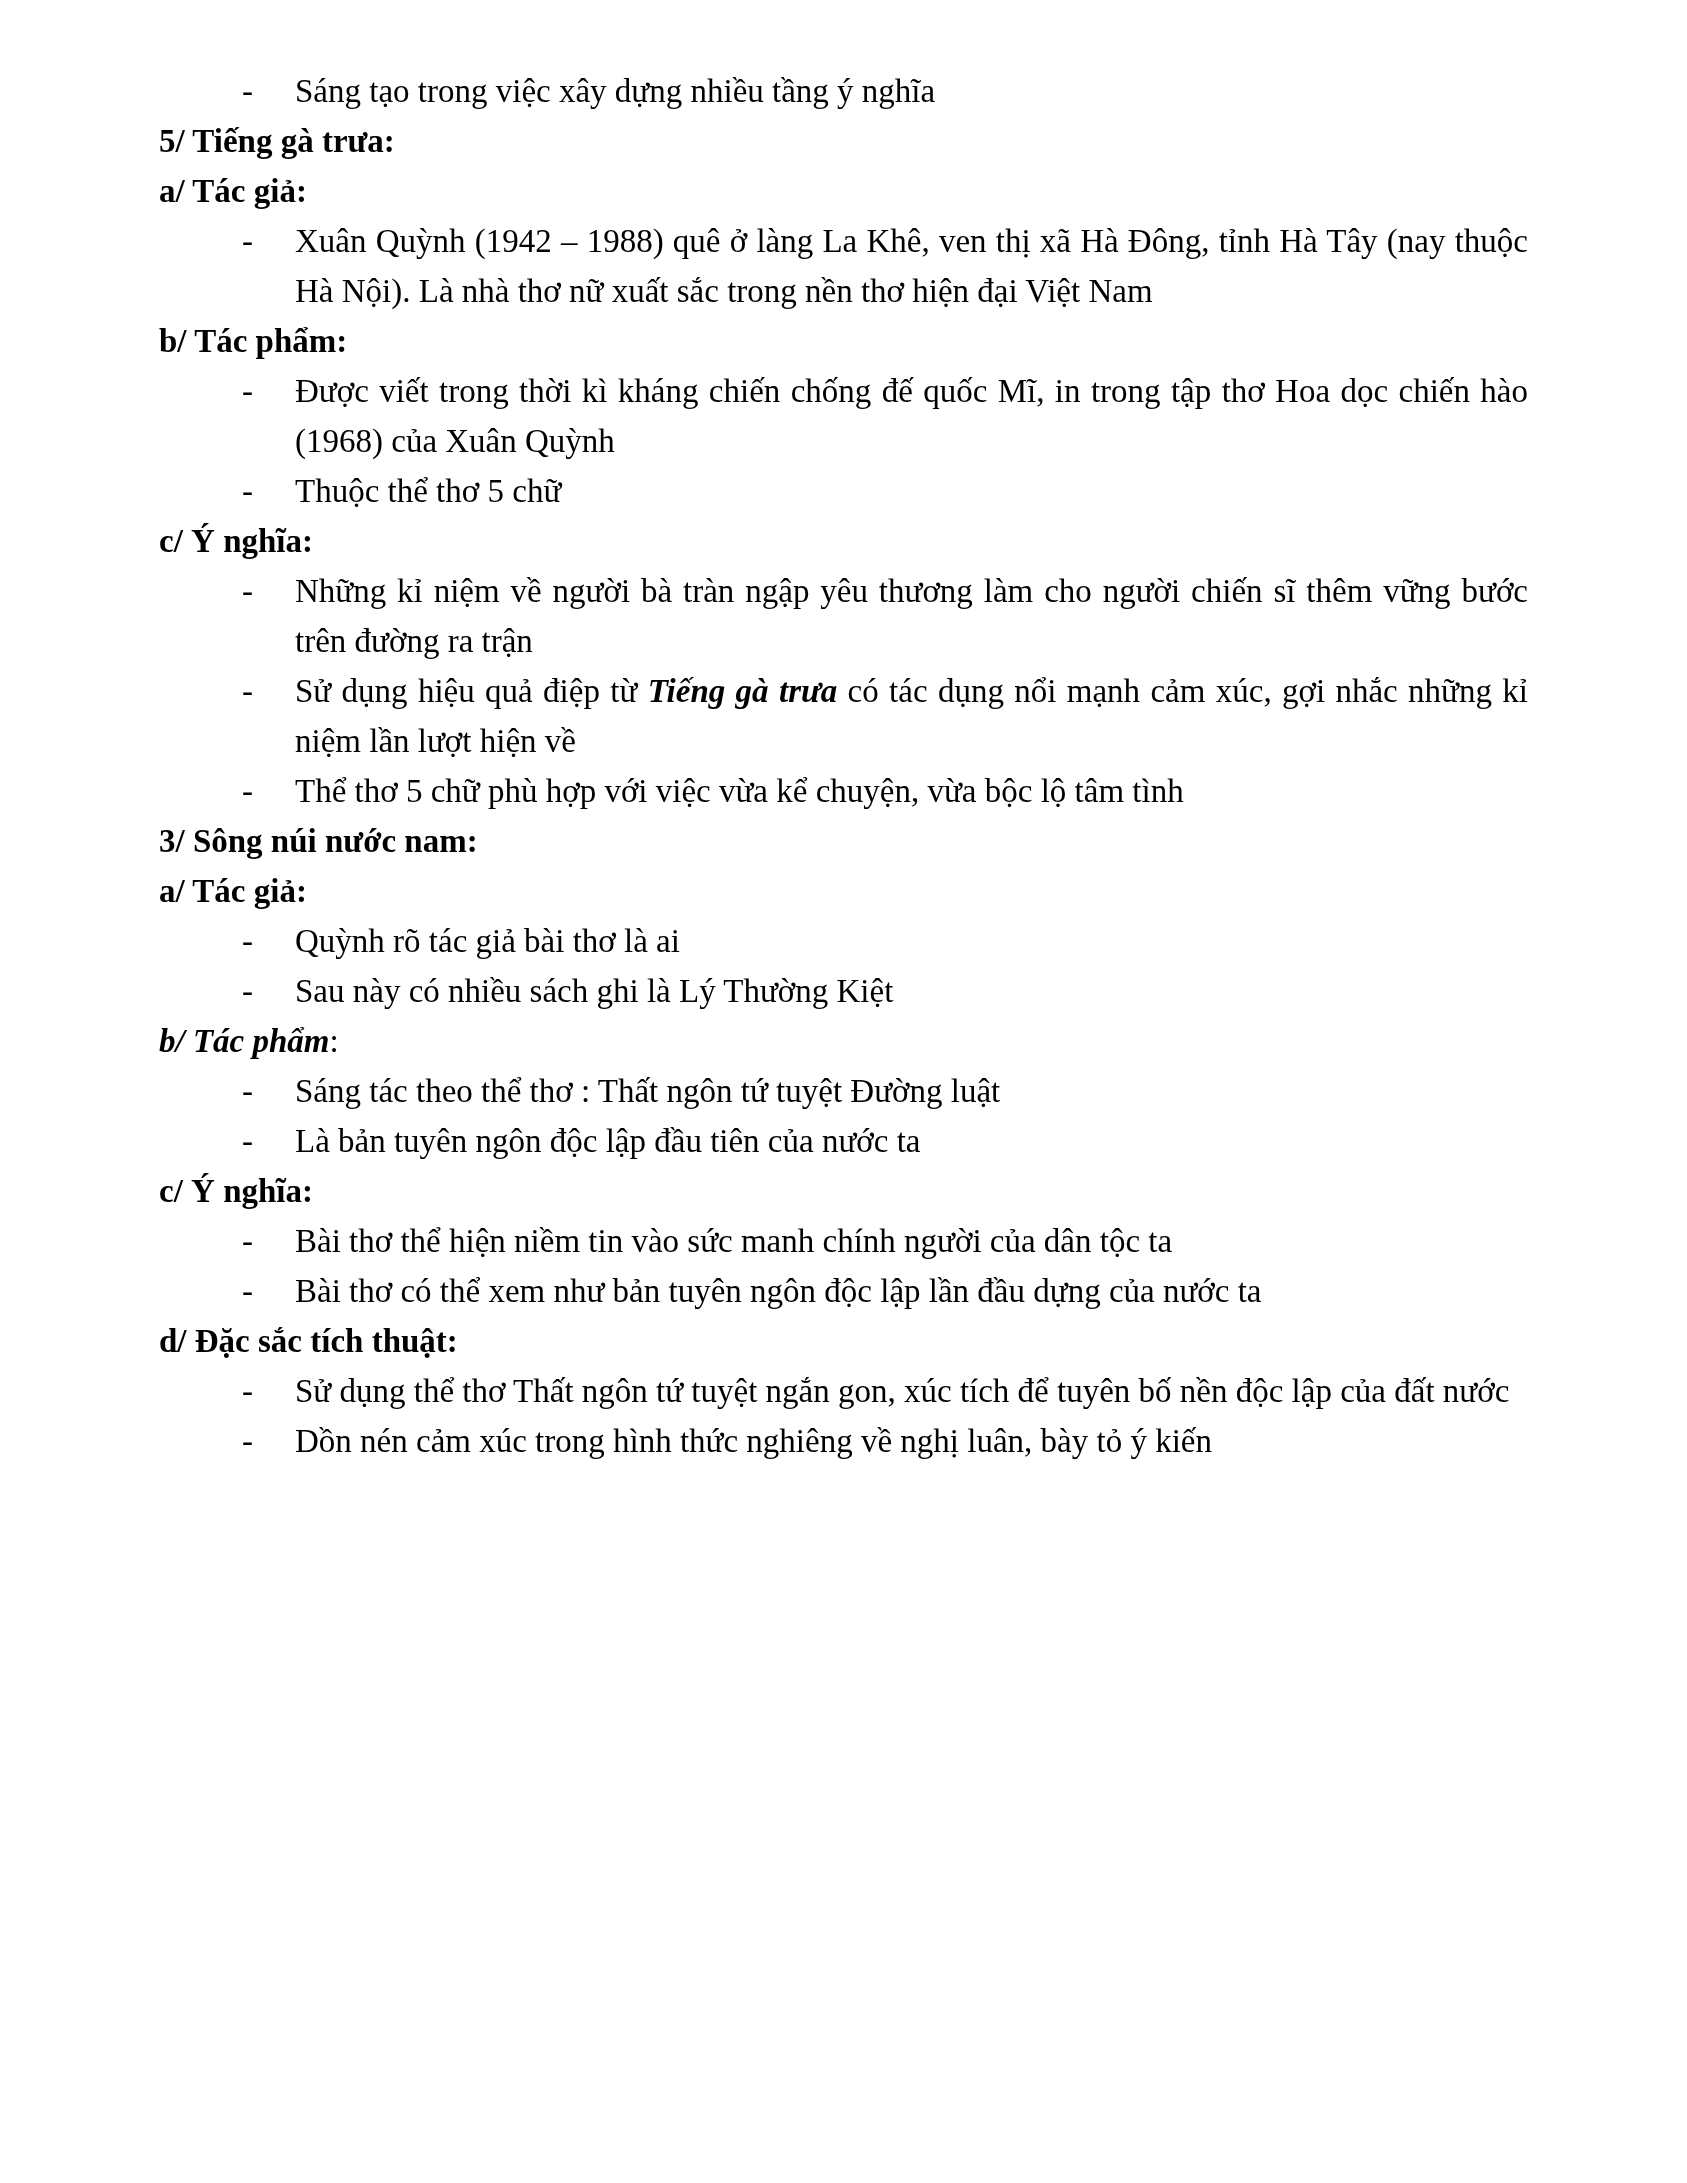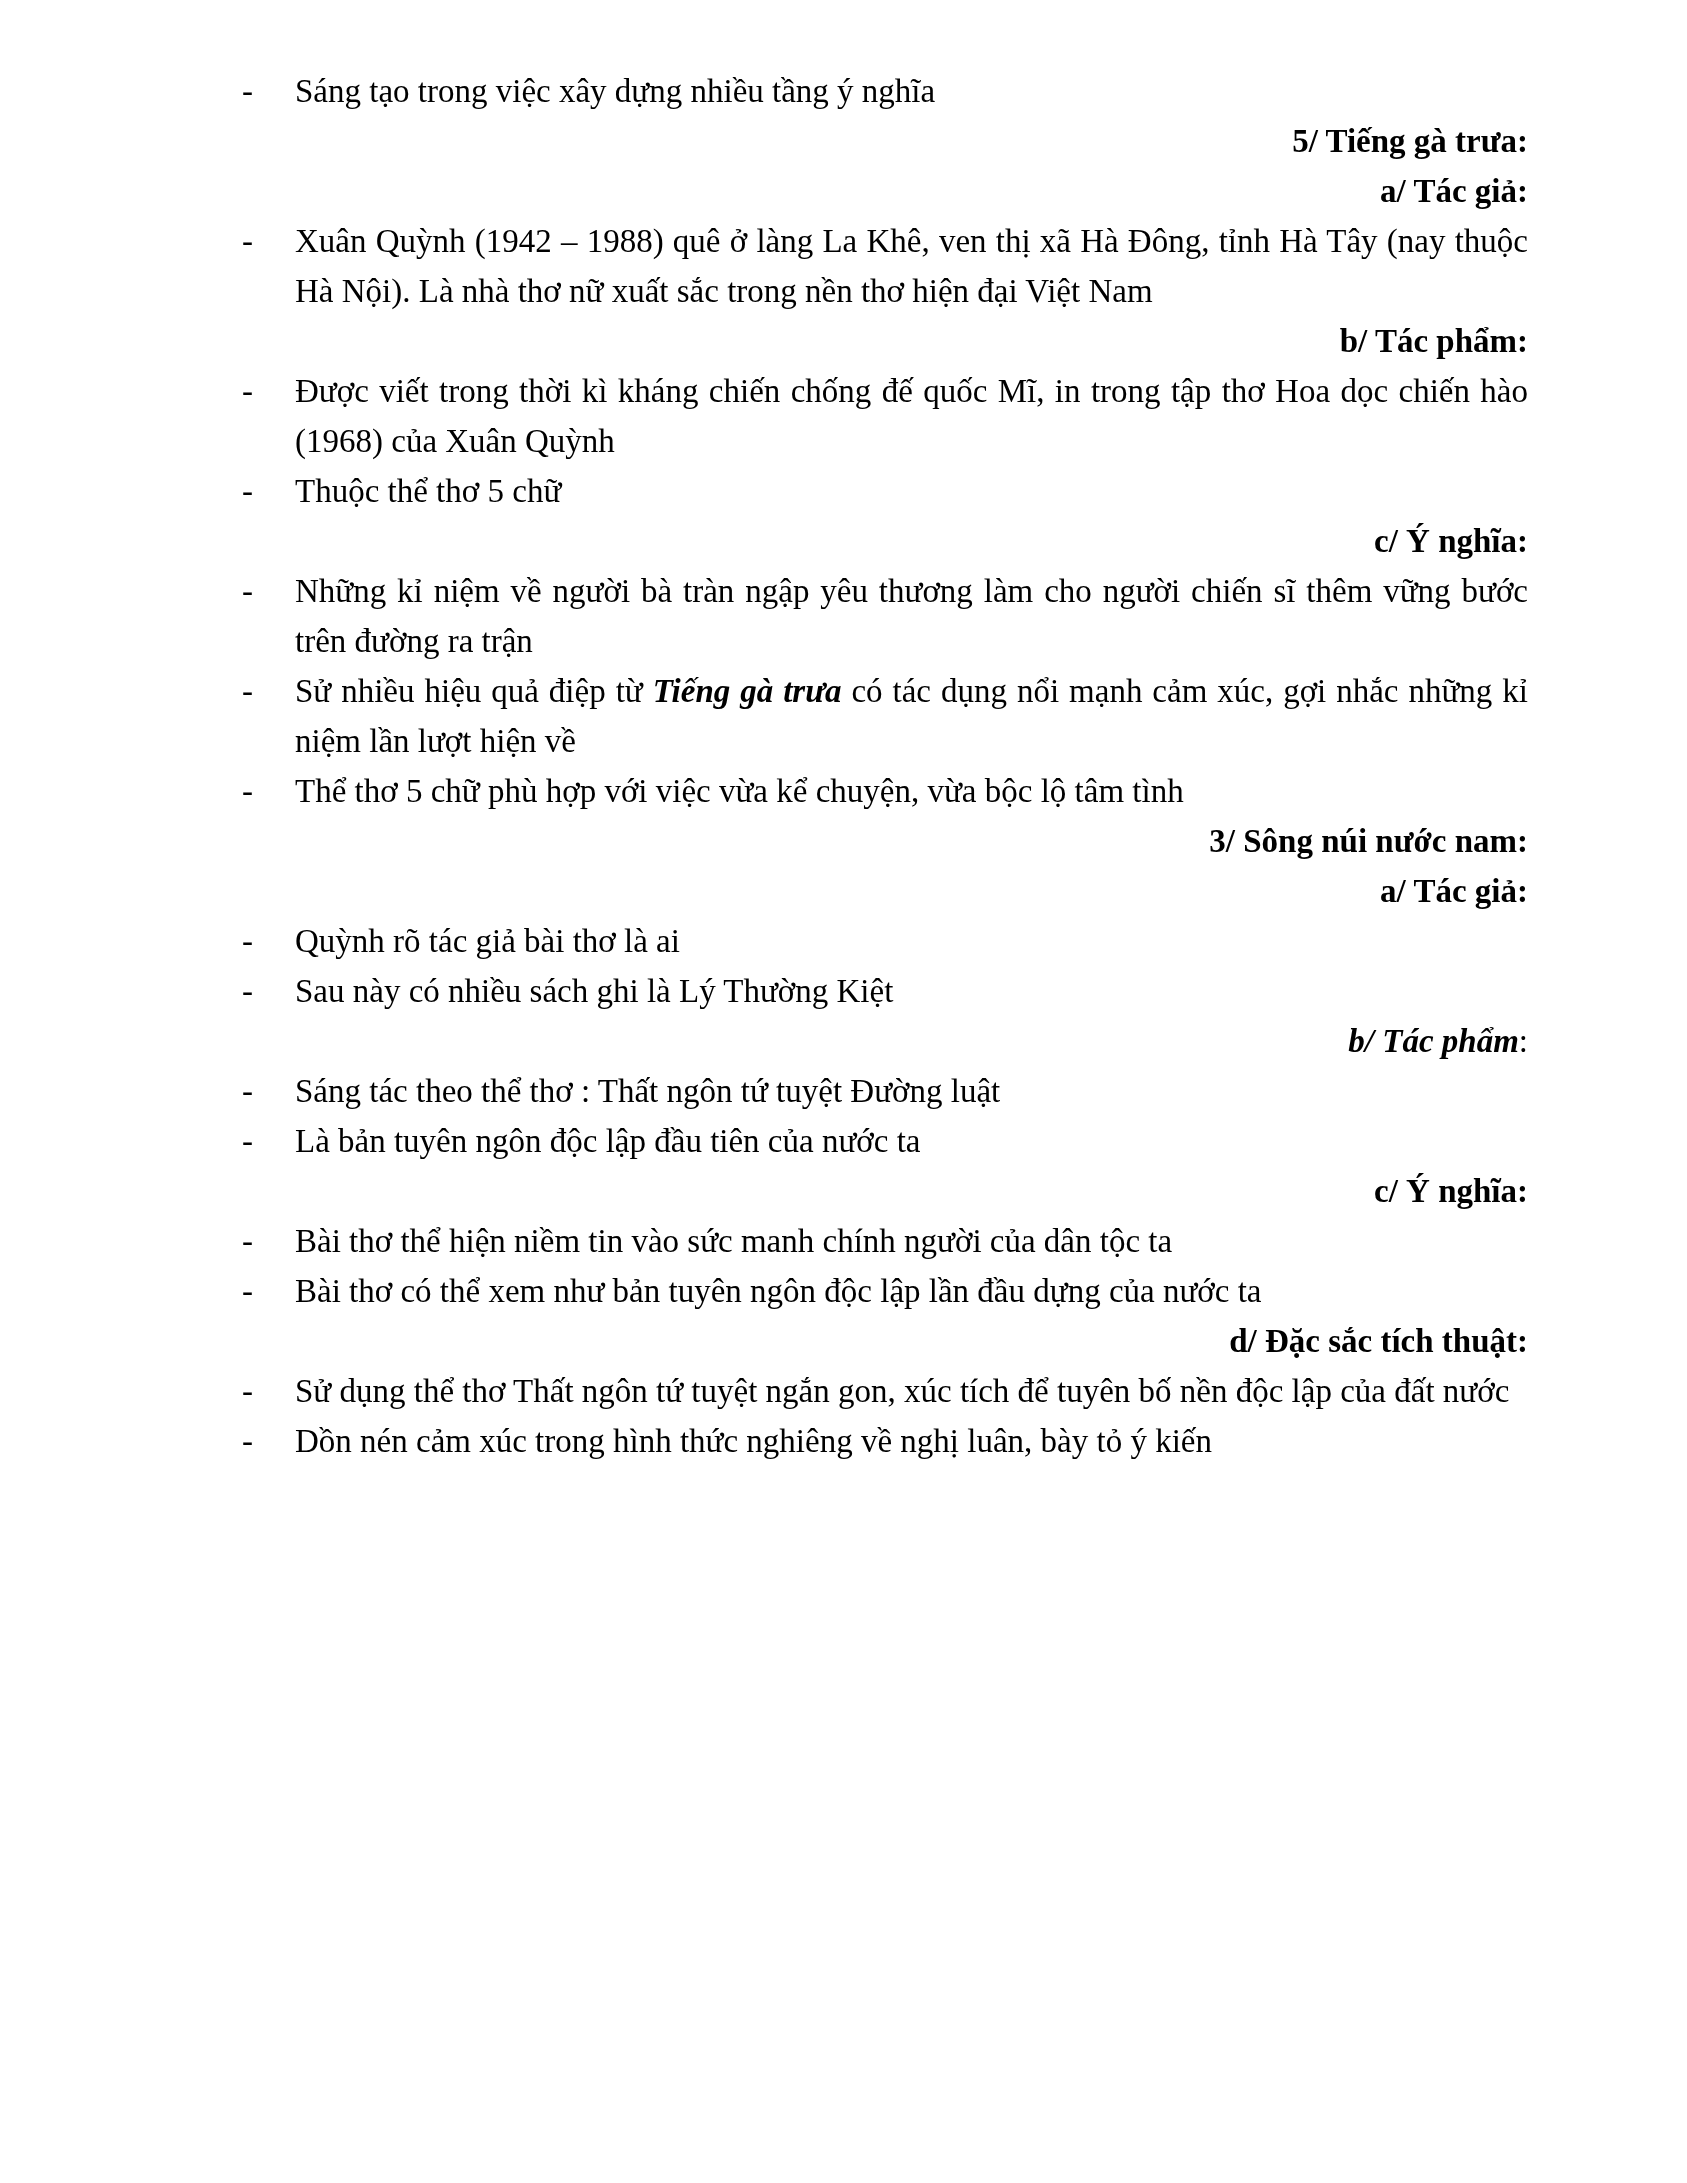--- a/index.html
+++ b/index.html
@@ -17,21 +17,21 @@
     width: 1687px;
     height: 2183px;
     padding: 66px 159px 0 159px;
     font-family: "Liberation Serif", "DejaVu Serif", serif;
     font-size: 33px;
     line-height: 50px;
     color: #000000;
   }
   .heading {
     font-weight: 700;
-    text-align: right;
+    text-align: left;
   }
   .heading .seg-r { font-weight: 400; }
   .heading .seg-b { font-weight: 700; }
   .bullet {
     position: relative;
     padding-left: 136px;
   }
   .bullet .marker {
     position: absolute;
     left: 83px;
@@ -66,21 +66,21 @@
       <span class="marker">-</span>
       <div class="btext">Thuộc thể thơ 5 chữ</div>
     </div>
     <div class="heading">c/ Ý nghĩa:</div>
     <div class="bullet">
       <span class="marker">-</span>
       <div class="btext">Những kỉ niệm về người bà tràn ngập yêu thương làm cho người chiến sĩ thêm vững bước trên đường ra trận</div>
     </div>
     <div class="bullet">
       <span class="marker">-</span>
-      <div class="btext"><span class="seg-r">Sử nhiều hiệu quả điệp từ </span><span class="seg-b">Tiếng gà trưa</span><span class="seg-r">  có tác dụng nổi mạnh cảm xúc, gợi nhắc những kỉ niệm lần lượt hiện về</span></div>
+      <div class="btext"><span class="seg-r">Sử dụng hiệu quả điệp từ </span><span class="seg-b">Tiếng gà trưa</span><span class="seg-r">  có tác dụng nổi mạnh cảm xúc, gợi nhắc những kỉ niệm lần lượt hiện về</span></div>
     </div>
     <div class="bullet">
       <span class="marker">-</span>
       <div class="btext">Thể thơ 5 chữ phù hợp với việc vừa kể chuyện, vừa bộc lộ tâm tình</div>
     </div>
     <div class="heading">3/ Sông núi nước nam:</div>
     <div class="heading">a/ Tác giả:</div>
     <div class="bullet">
       <span class="marker">-</span>
       <div class="btext">Quỳnh rõ tác giả bài thơ là ai</div>

